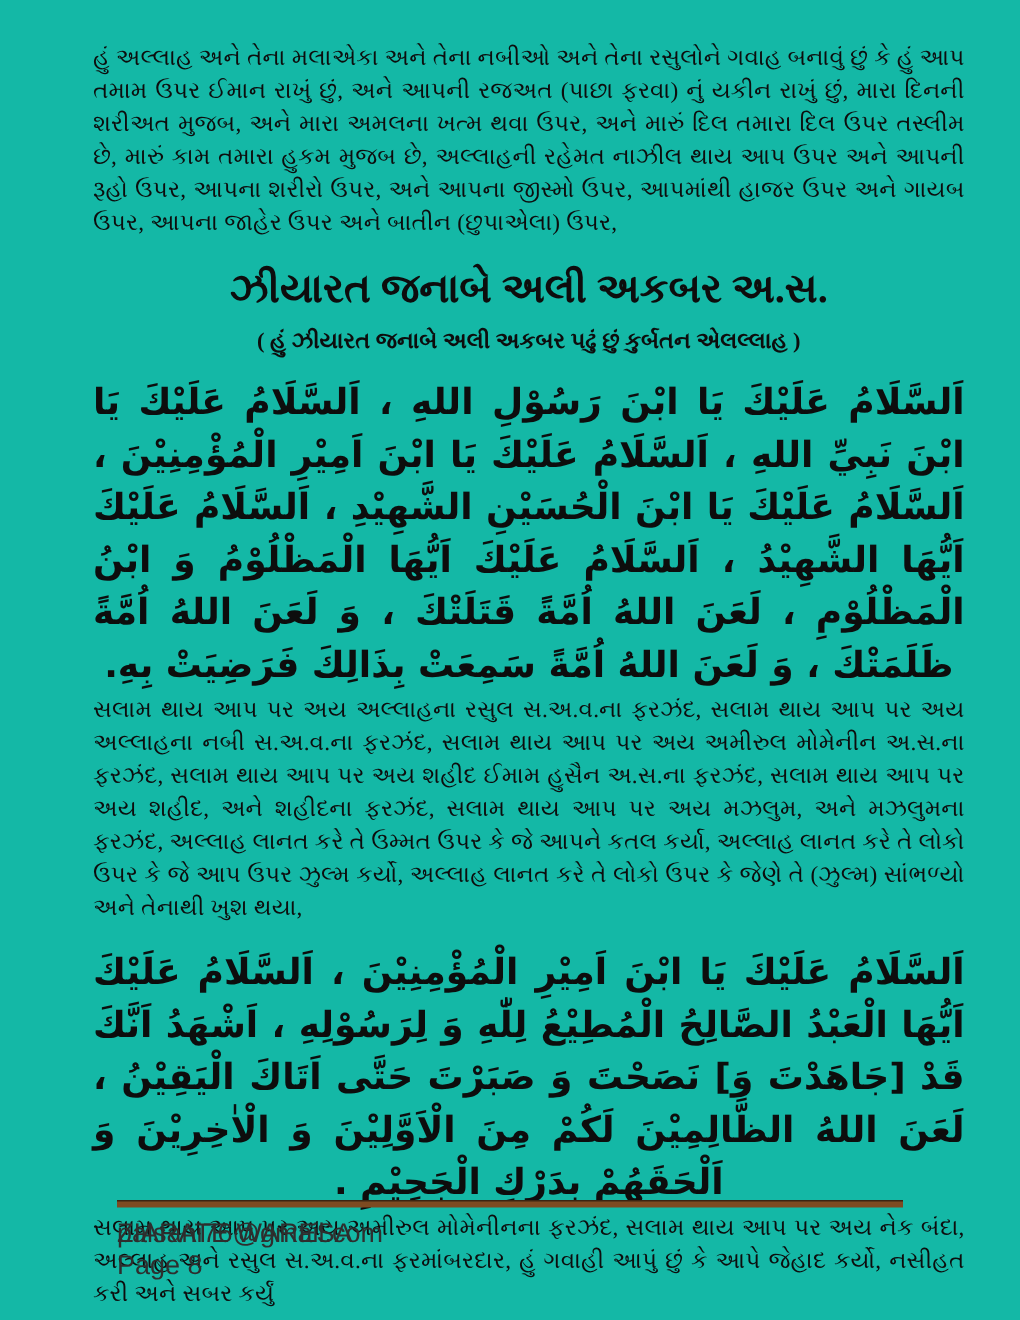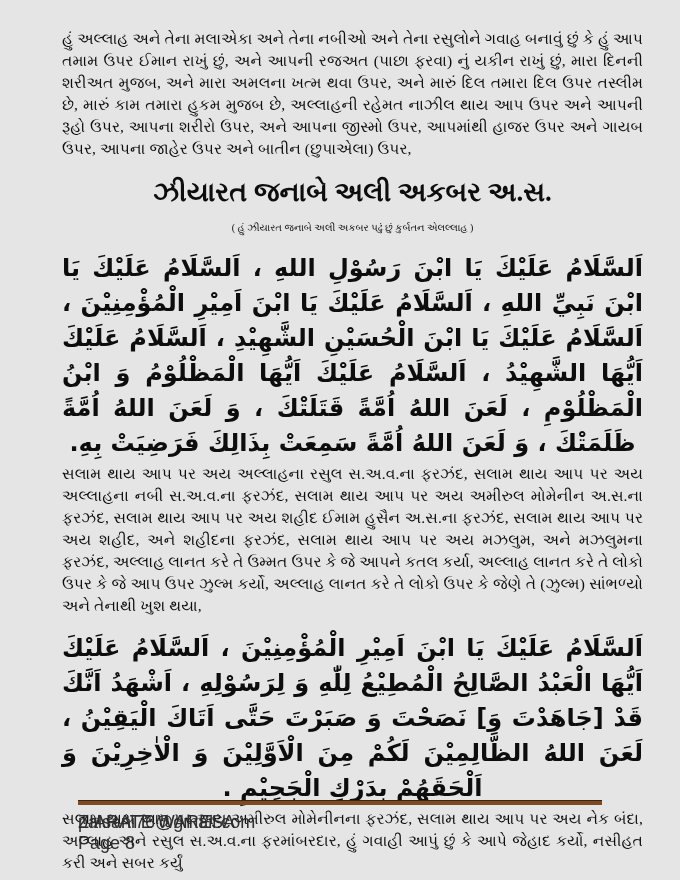--- a/index.html
+++ b/index.html
@@ -11,21 +11,21 @@
     width: 680px;
     height: 880px;
     overflow: hidden;
     font-family: "Liberation Serif", "DejaVu Serif", serif;
     color: #0d0d0d;
   }
   .page {
     position: relative;
     width: 680px;
     height: 880px;
-    background: #e5e5e5;
+    background: #14b8a6;
   }
   .content {
     position: absolute;
     left: 62px;
     top: 28px;
     width: 581px;
   }
   .body-para {
     font-size: 15.5px;
     line-height: 22px;
@@ -35,23 +35,23 @@
   }
   .section-heading {
     margin: 19px 0 0 0;
     font-size: 27px;
     line-height: 27px;
     font-weight: bold;
     text-align: center;
   }
   .section-subtitle {
     margin: 13px 0 0 0;
-    font-size: 10px;
+    font-size: 15px;
     line-height: 18px;
-    font-weight: normal;
+    font-weight: bold;
     text-align: center;
   }
   .arabic-block {
     direction: rtl;
     unicode-bidi: embed;
     font-family: "DejaVu Sans", sans-serif;
     font-weight: bold;
     font-size: 24px;
     line-height: 35px;
     text-align: justify;

